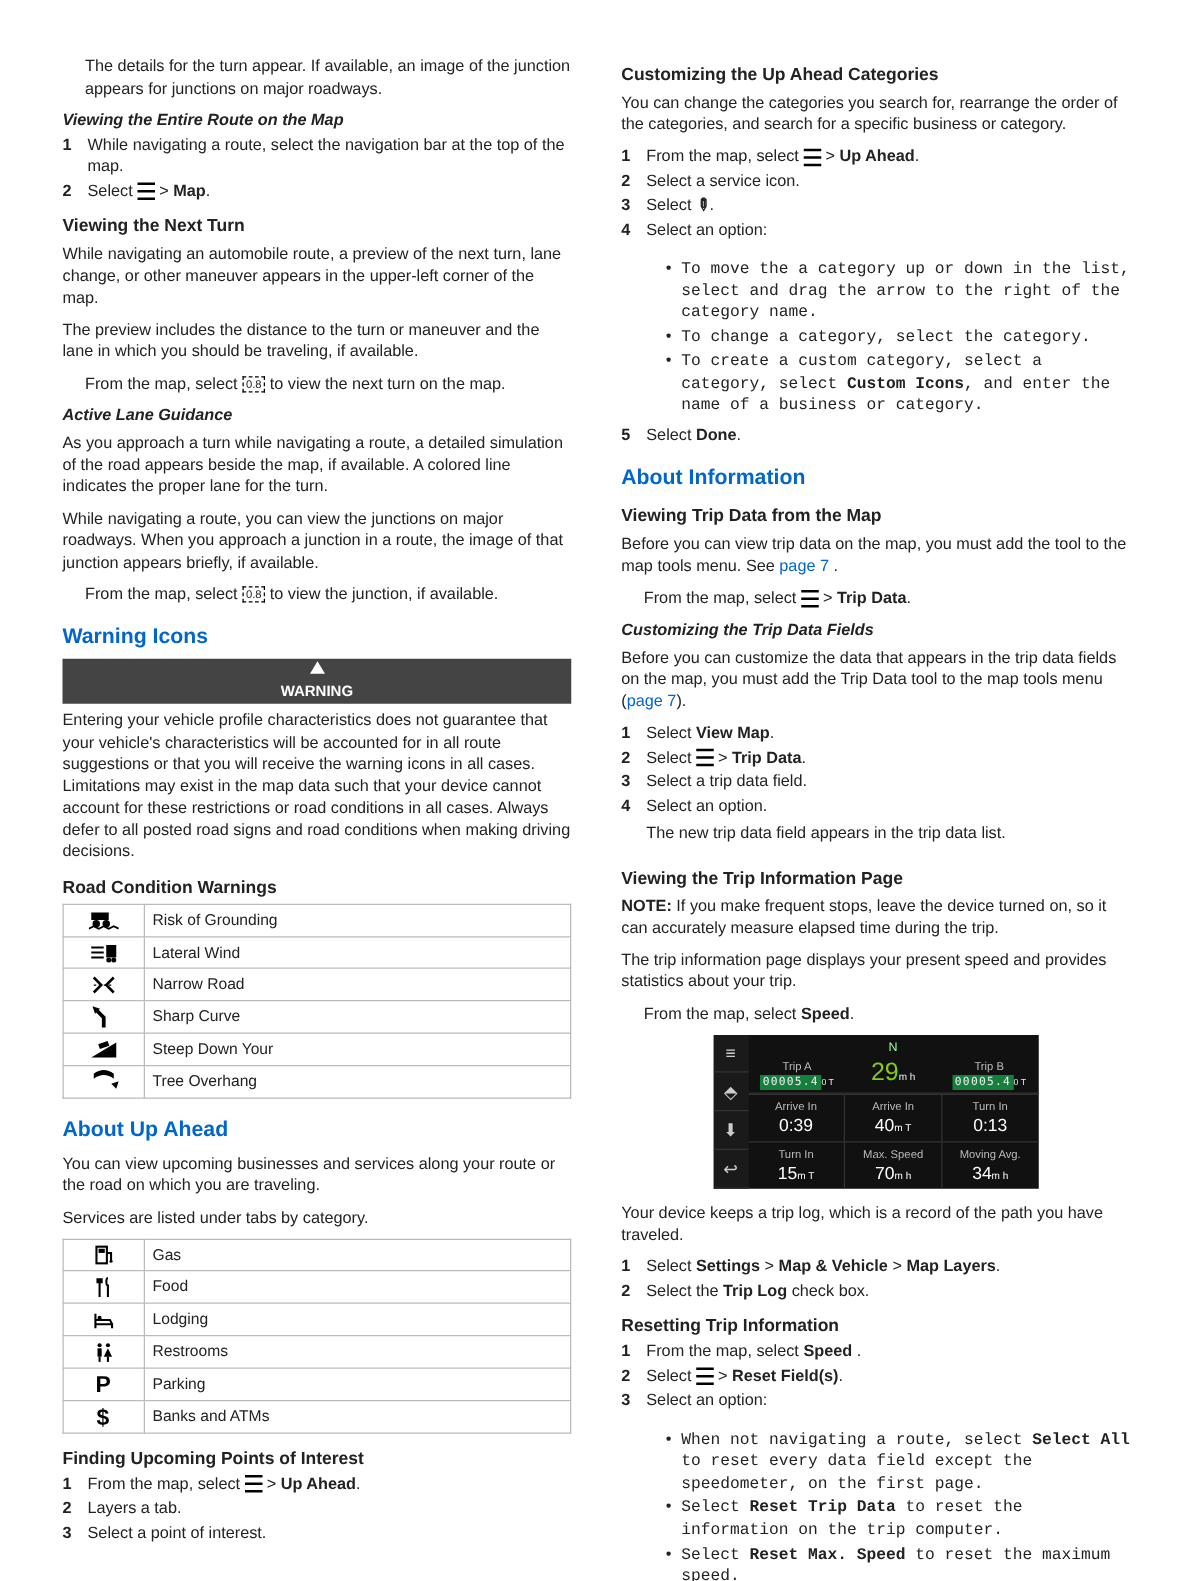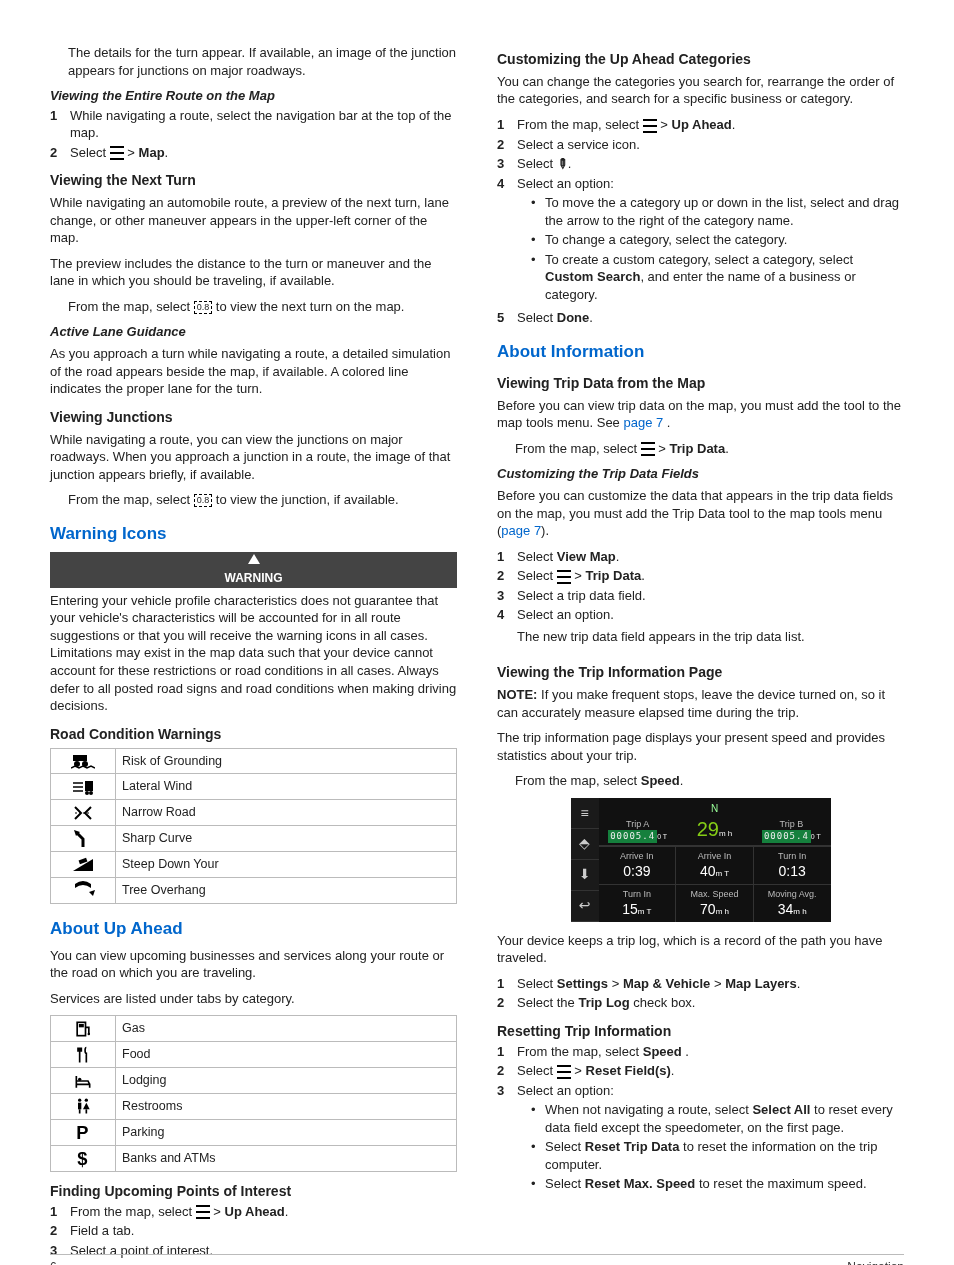--- a/index.html
+++ b/index.html
@@ -36,21 +36,21 @@
   }
   h4.mini{
     font-size:13px;
     font-weight:bold;
     font-style:italic;
     margin:8px 0 2px 0;
   }
   ol.steps{list-style:none;padding:0;margin:2px 0 6px 0;}
   ol.steps>li{display:flex;gap:6px;margin:2px 0;}
   ol.steps>li>.num{font-weight:bold;width:14px;flex:none;}
-  ul.bullets{list-style:none;padding:0;margin:2px 0 4px 14px;}
+  ul.bullets{list-style:none;padding:0;margin:14px 0 4px 14px;font-family:Liberation Mono, monospace;}
   ul.bullets>li{position:relative;padding-left:14px;margin:2px 0;}
   ul.bullets>li:before{content:"•";position:absolute;left:0;}
   b{font-weight:bold;}
   a.pglink{color:var(--link-blue);text-decoration:none;}
   .warn-bar{
     background:#444;color:#fff;
     text-align:center;
     font-weight:bold;
     padding:2px 0;
     display:flex;align-items:center;justify-content:center;gap:6px;
@@ -157,21 +157,20 @@
     <h3 class="sub">Viewing the Next Turn</h3>
     <p>While navigating an automobile route, a preview of the next turn, lane change, or other maneuver appears in the upper-left corner of the map.</p>
     <p>The preview includes the distance to the turn or maneuver and the lane in which you should be traveling, if available.</p>
     <p class="indent">
       <span>From the map, select </span><span class="nextturn-ico"><span>0.8</span></span><span> to view the next turn on the map.</span>
     </p>
 
     <h4 class="mini">Active Lane Guidance</h4>
     <p>As you approach a turn while navigating a route, a detailed simulation of the road appears beside the map, if available. A colored line indicates the proper lane for the turn.</p>
 
-    <h3 class="sub">Viewing Junctions</h3>
     <p>While navigating a route, you can view the junctions on major roadways. When you approach a junction in a route, the image of that junction appears briefly, if available.</p>
     <p class="indent">
       <span>From the map, select </span><span class="nextturn-ico"><span>0.8</span></span><span> to view the junction, if available.</span>
     </p>
 
     <h2 class="sec">Warning Icons</h2>
     <div class="warn-bar">
       <span class="warn-tri"></span>
       <span>WARNING</span>
     </div>
@@ -309,21 +308,21 @@
       </table>
 
     <h3 class="sub">Finding Upcoming Points of Interest</h3>
     <ol class="steps">
       <li>
           <span class="num">1</span>
           <span><span>From the map, select </span><span class="menu-ico"></span><span> &gt; </span><b>Up Ahead</b><span>.</span></span>
         </li>
       <li>
           <span class="num">2</span>
-          <span>Field a tab.</span>
+          <span>Layers a tab.</span>
         </li>
       <li>
           <span class="num">3</span>
           <span>Select a point of interest.</span>
         </li>
     </ol>
   </div>
 
   <div class="col">
 
@@ -342,21 +341,21 @@
           <span class="num">3</span>
           <span><span>Select </span><span class="wrench-ico">✎</span><span>.</span></span>
         </li>
       <li>
           <span class="num">4</span>
           <div style="flex:1">
         <span>Select an option:</span>
         <ul class="bullets">
           <li>To move the a category up or down in the list, select and drag the arrow to the right of the category name.</li>
           <li>To change a category, select the category.</li>
-          <li><span>To create a custom category, select a category, select </span><b>Custom Search</b><span>, and enter the name of a business or category.</span></li>
+          <li><span>To create a custom category, select a category, select </span><b>Custom Icons</b><span>, and enter the name of a business or category.</span></li>
         </ul>
       </div>
         </li>
       <li>
           <span class="num">5</span>
           <span><span>Select </span><b>Done</b><span>.</span></span>
         </li>
     </ol>
 
     <h2 class="sec">About Information</h2>

